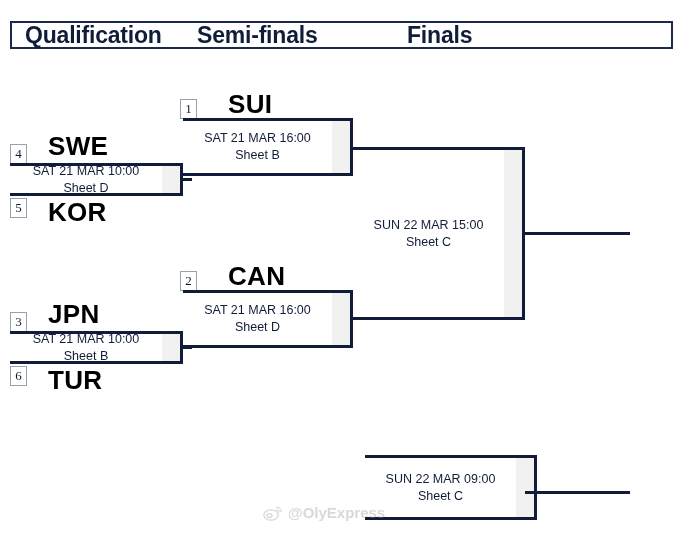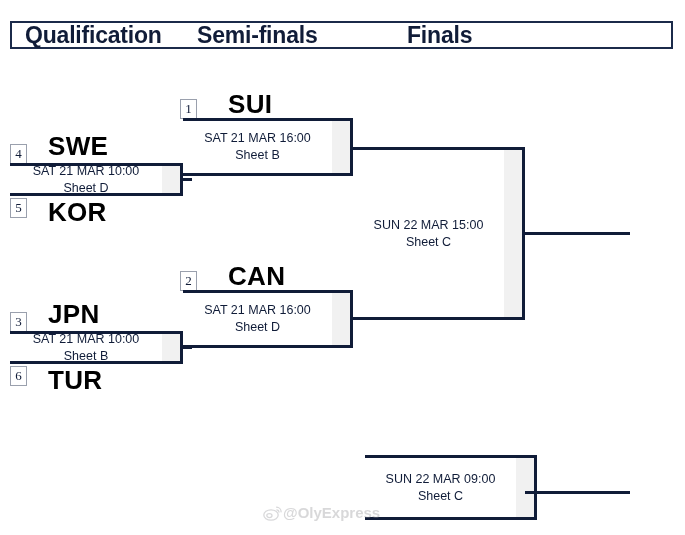--- a/index.html
+++ b/index.html
@@ -108,20 +108,21 @@
     background: #101c38;
   }
 
   
   #watermark {
     position: absolute;
     left: 263px;
     top: 504px;
     display: flex;
     align-items: center;
+    gap: 5px;
     opacity: 0.34;
     pointer-events: none;
   }
   #watermark .wm-text {
     font-size: 15px;
     color: #8e8e93;
     font-weight: bold;
     white-space: nowrap;
   }
   #watermark svg { display: block; }

